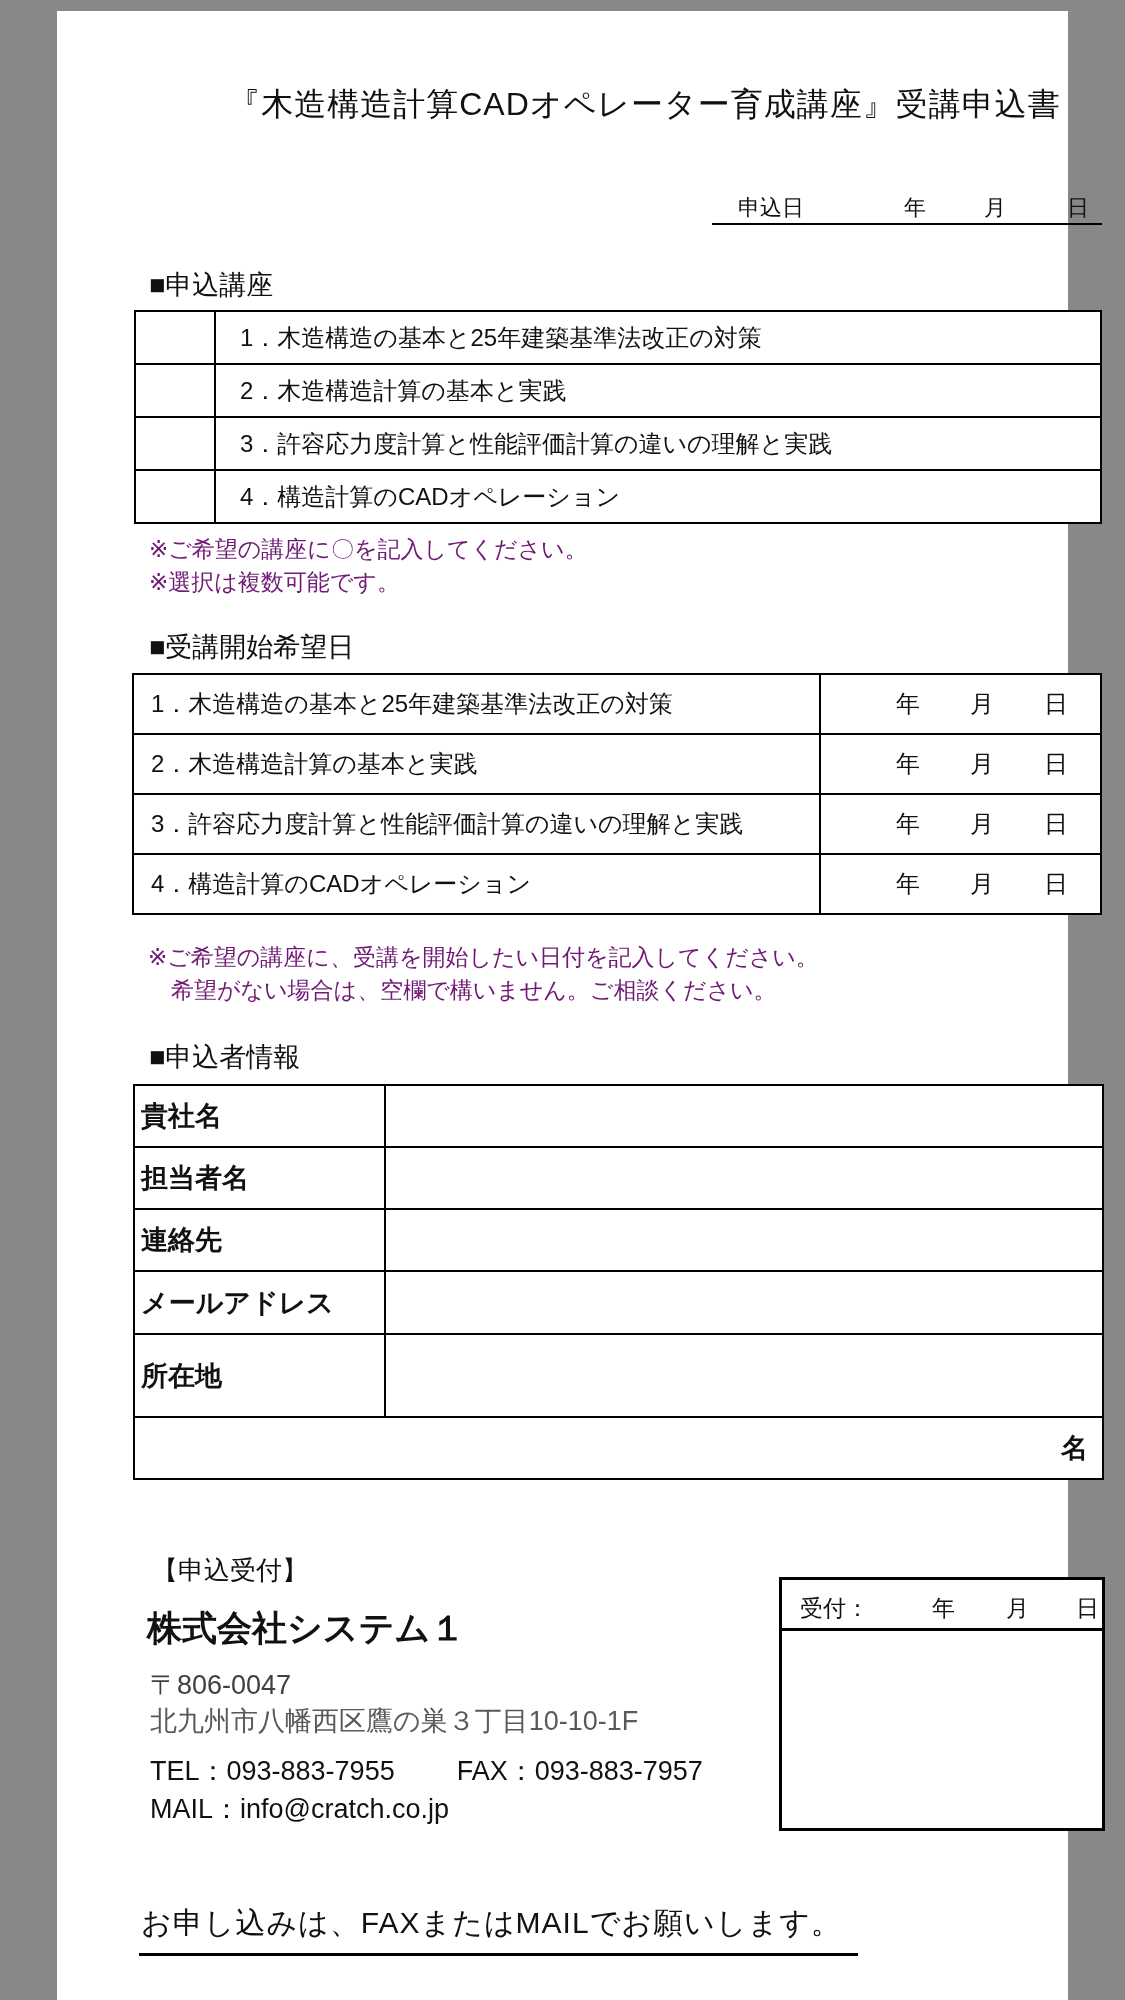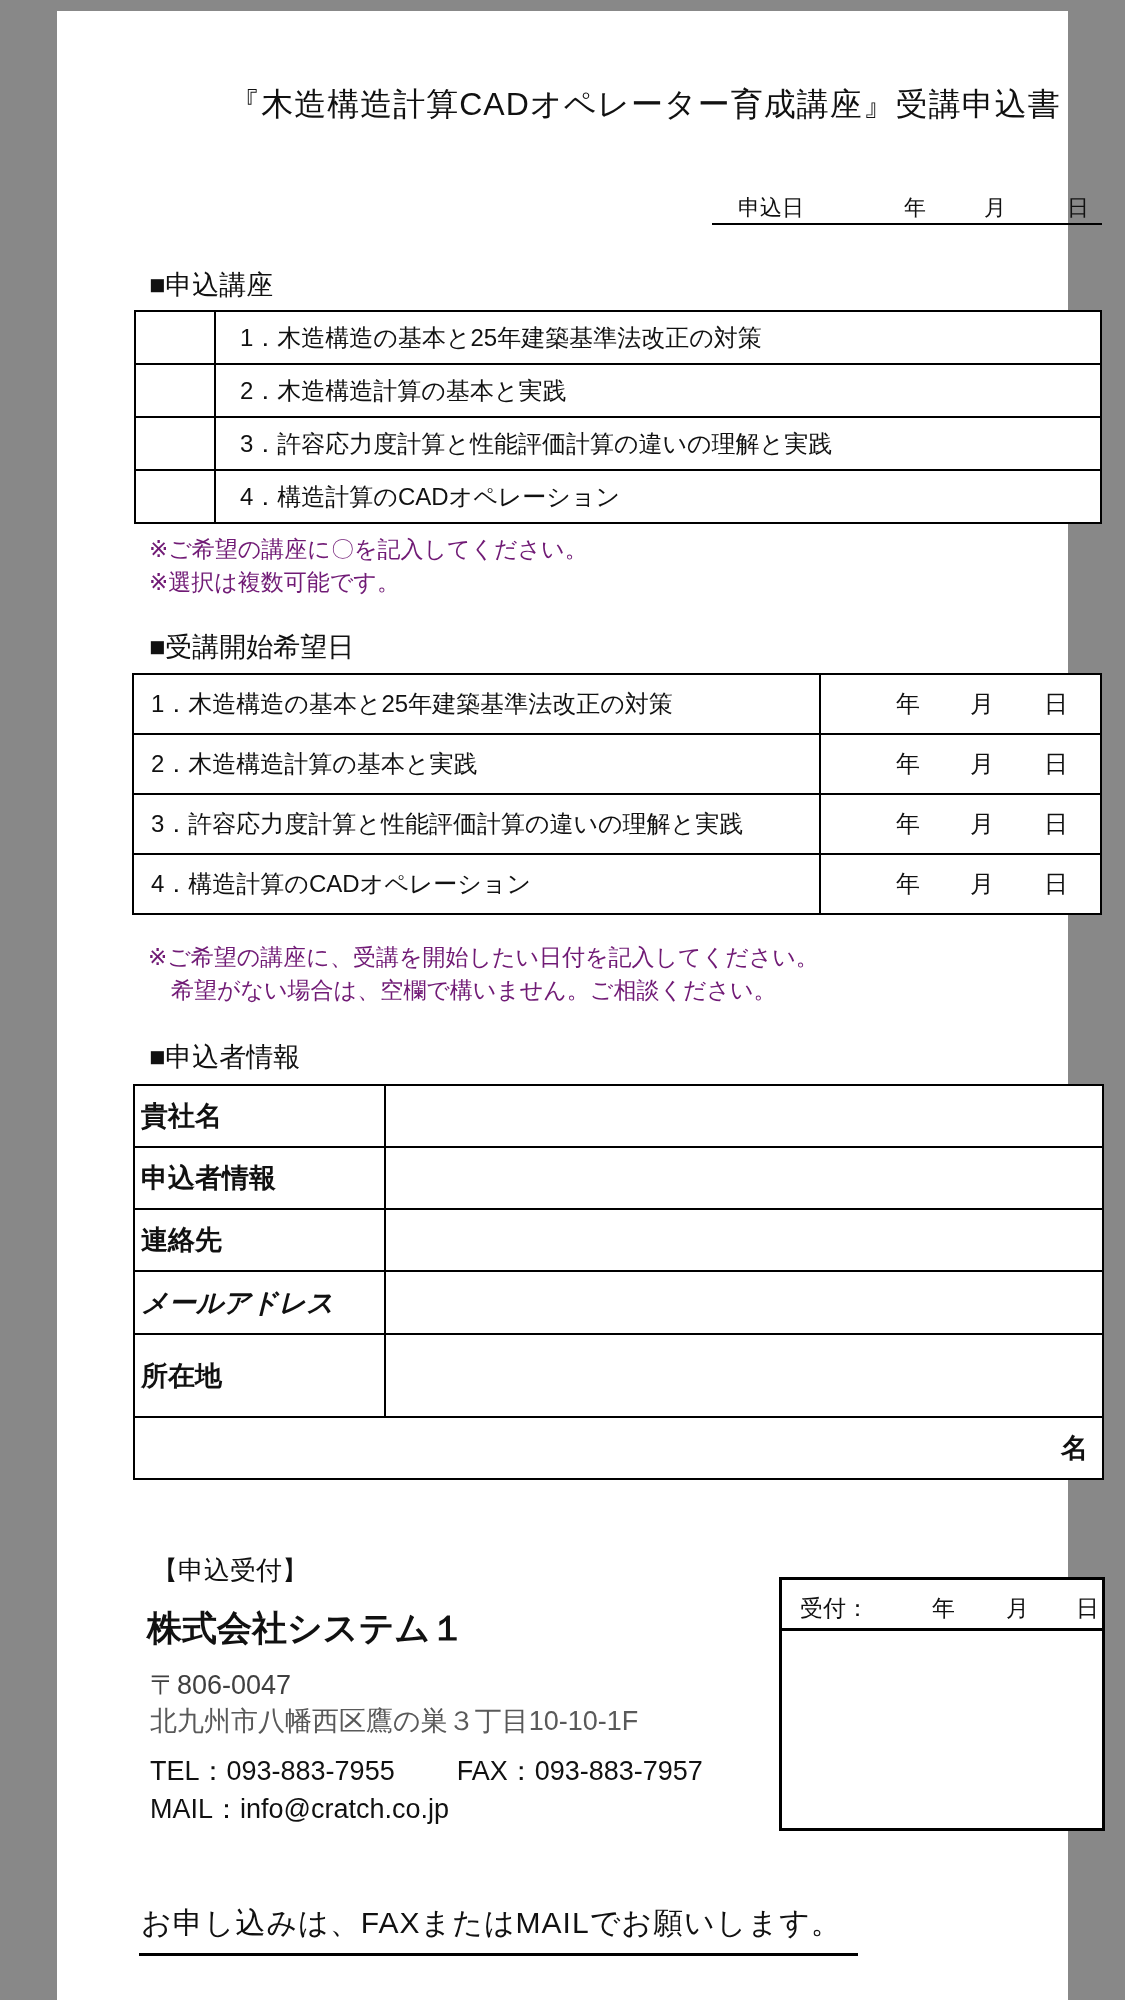--- a/index.html
+++ b/index.html
@@ -51,21 +51,21 @@
   .start-table { position:absolute; left:75px; top:662px; width:970px; border:2px solid #000; background:#fff; }
   .st-row { display:flex; height:60px; border-bottom:2px solid #000; }
   .st-row:last-child { border-bottom:none; height:58px; }
   .st-course { flex:1; display:flex; align-items:center; padding-left:17px; font-size:24px; border-right:2px solid #000; }
   .st-date { width:279px; display:flex; align-items:center; justify-content:flex-end; gap:50px; padding-right:32px; font-size:24px; }
 
   
   .applicant-table { position:absolute; left:76px; top:1073px; width:971px; border:2px solid #000; background:#fff; }
   .at-row { display:flex; border-bottom:2px solid #000; }
   .at-row:last-child { border-bottom:none; }
-  .r-h64 { height:62px; } .r-h65 { height:63px;font-style:italic; } .r-h85 { height:83px; } .r-h62 { height:60px; }
+  .r-h64 { height:62px; } .r-h65 { height:63px; } .r-h85 { height:83px; } .r-h62 { height:60px; }
   .at-label { width:251px; border-right:2px solid #000; display:flex; align-items:center; padding-left:6px; font-size:27px; font-weight:bold; }
   .at-value { flex:1; display:flex; align-items:center; justify-content:flex-end; padding-right:14px; font-size:27px; font-weight:bold; }
 
   
   .rc-heading { position:absolute; left:95px; top:1542px; font-size:26px; }
   .rc-company { position:absolute; left:90px; top:1594px; font-size:35px; font-weight:bold; }
   .rc-postal  { position:absolute; left:93px; top:1656px; font-size:27px; color:#404040; }
   .rc-address { position:absolute; left:93px; top:1692px; font-size:27px; color:#595959; }
   .rc-telline { position:absolute; left:93px; top:1742px; font-size:27px; }
   .rc-telline .fax { margin-left:62px; }
@@ -172,21 +172,21 @@
   </div>
 
   <h2 class="sec-heading h-applicant">■申込者情報</h2>
 
   <div class="applicant-table">
     <div class="at-row r-h64">
       <div class="at-label">貴社名</div>
       <div class="at-value"></div>
     </div>
     <div class="at-row r-h64">
-      <div class="at-label">申込者情報</div>
+      <div class="at-label">担当者名</div>
       <div class="at-value"></div>
     </div>
     <div class="at-row r-h64">
       <div class="at-label">連絡先</div>
       <div class="at-value"></div>
     </div>
     <div class="at-row r-h65">
       <div class="at-label">メールアドレス</div>
       <div class="at-value"></div>
     </div>

